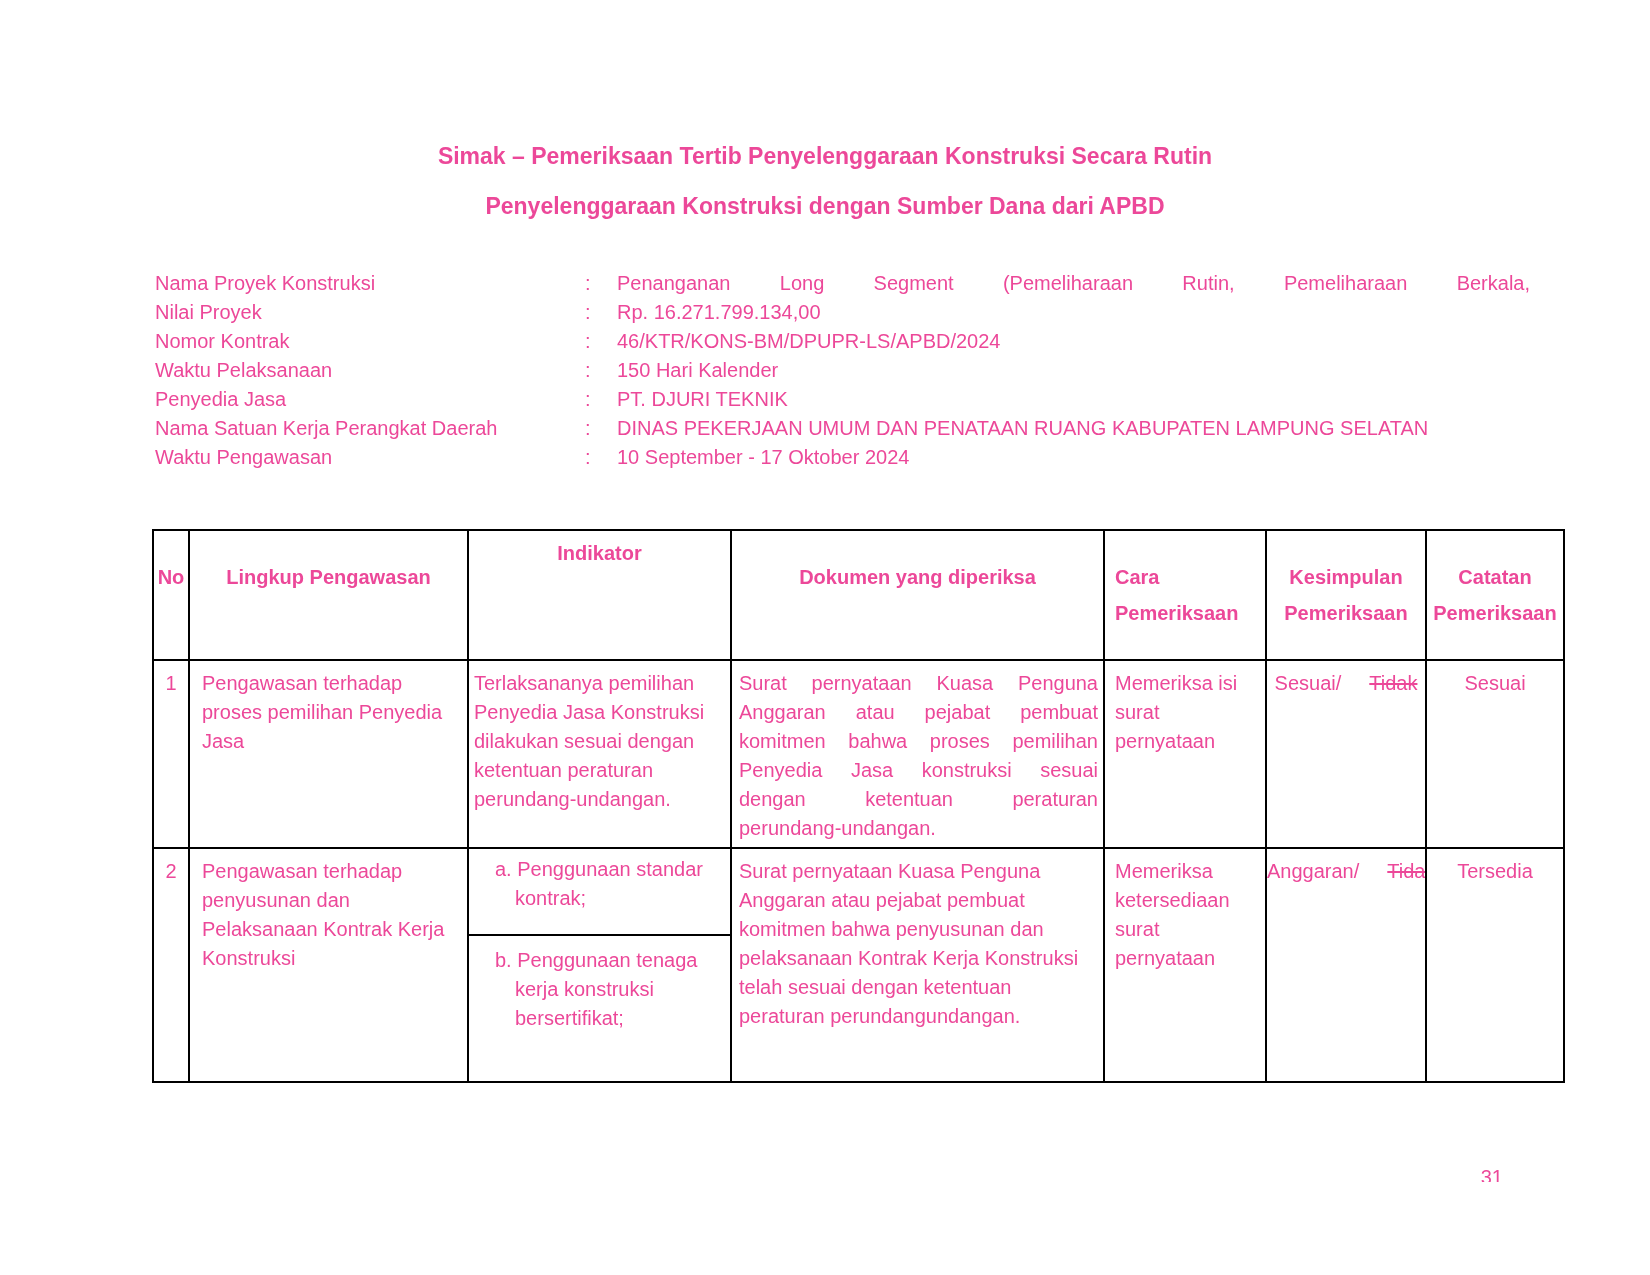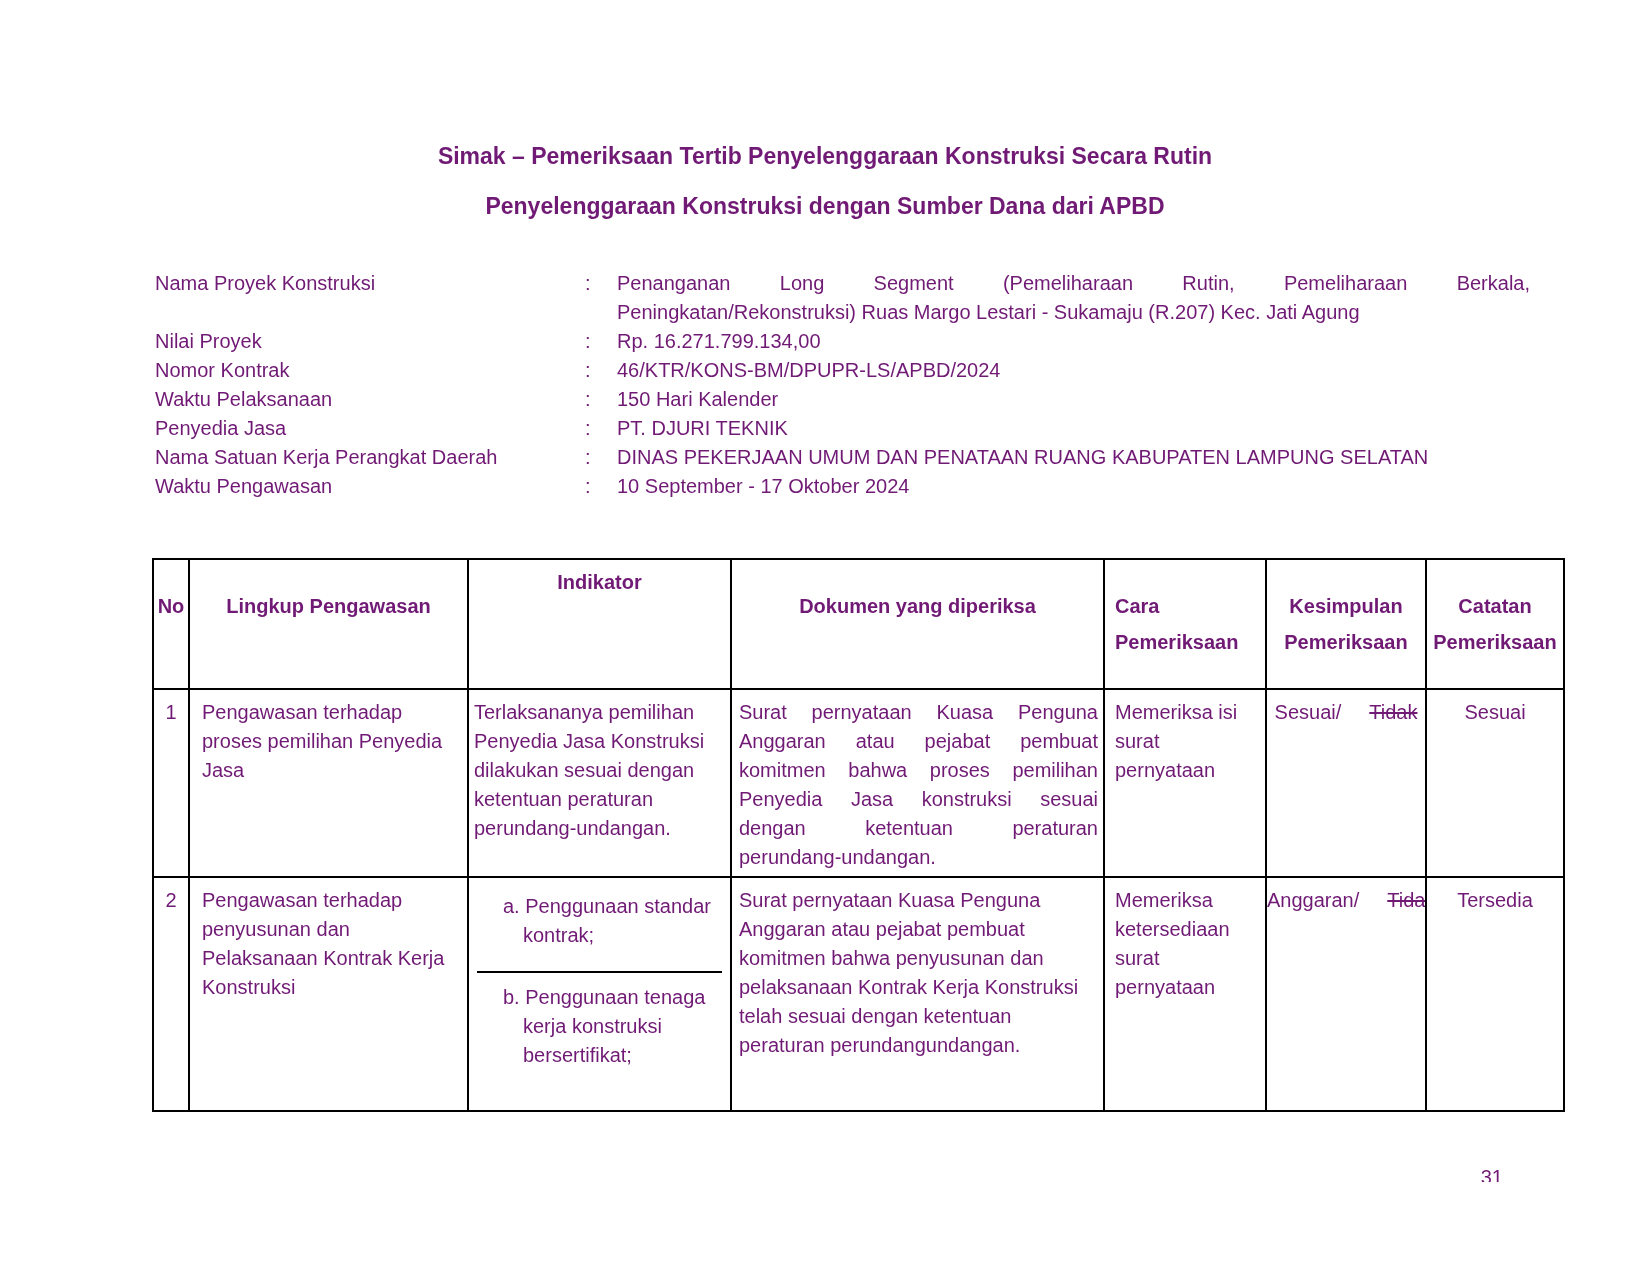--- a/index.html
+++ b/index.html
@@ -2,21 +2,21 @@
 <html><head>
 <meta charset="utf-8">
 <style>
   * { margin: 0; padding: 0; box-sizing: border-box; }
   html, body { background: #ffffff; }
   .page {
     position: relative;
     width: 1650px;
     height: 1182px;
     background: #ffffff;
-    color: #701a75;
+    color: #ec4899;
     font-family: "Liberation Sans", "DejaVu Sans", sans-serif;
     font-size: 20px;
     overflow: hidden;
   }
   .title {
     text-align: center;
     font-size: 23px;
     font-weight: bold;
     line-height: 30px;
   }
@@ -55,21 +55,21 @@
   }
   th.h-indikator { padding-top: 4px; margin-top: 25px; }
   th.h-cara { text-align: left; padding-left: 10px; border-radius: 23px; }
 
   tr.row-1 { height: 188px; }
   tr.row-2 { height: 234px; }
   td { padding-top: 8px; }
   td.c-no { text-align: center; padding-top: 8px; }
   td.c-lingkup { padding: 8px 10px 0 12px; }
   td.c-indikator { padding: 8px 3px 0 5px; }
-  td.c-indikator-split { padding: 8px; }
+  td.c-indikator-split { padding: 0; }
   td.c-dokumen { padding: 8px 5px 0 7px; }
   td.c-dokumen.justify { text-align: justify; }
   td.c-cara { padding: 8px 6px 0 10px; }
   td.c-kesimpulan, td.c-catatan { text-align: center; padding-top: 8px; }
   .strike { text-decoration: line-through; margin-left: 28px; }
 
   .ind-sub-a {
     height: 87px;
     border-bottom: 2px solid #000000;
     padding: 6px 6px 0 46px;
@@ -94,21 +94,20 @@
 
   <div class="title title-1">Simak – Pemeriksaan Tertib Penyelenggaraan Konstruksi Secara Rutin</div>
   <div class="title title-2">Penyelenggaraan Konstruksi dengan Sumber Dana dari APBD</div>
 
   <div class="info">
     <div class="info-row">
       <div class="info-label">Nama Proyek Konstruksi</div>
       <div class="info-colon">:</div>
       <div class="info-value">
         <div class="justify-line">Penanganan Long Segment (Pemeliharaan Rutin, Pemeliharaan Berkala,</div>
-        <div>Peningkatan/Rekonstruksi) Ruas Margo Lestari - Sukamaju (R.207) Kec. Jati Agung</div>
       </div>
     </div>
     <div class="info-row">
       <div class="info-label">Nilai Proyek</div>
       <div class="info-colon">:</div>
       <div class="info-value">Rp. 16.271.799.134,00</div>
     </div>
     <div class="info-row">
       <div class="info-label">Nomor Kontrak</div>
       <div class="info-colon">:</div>

